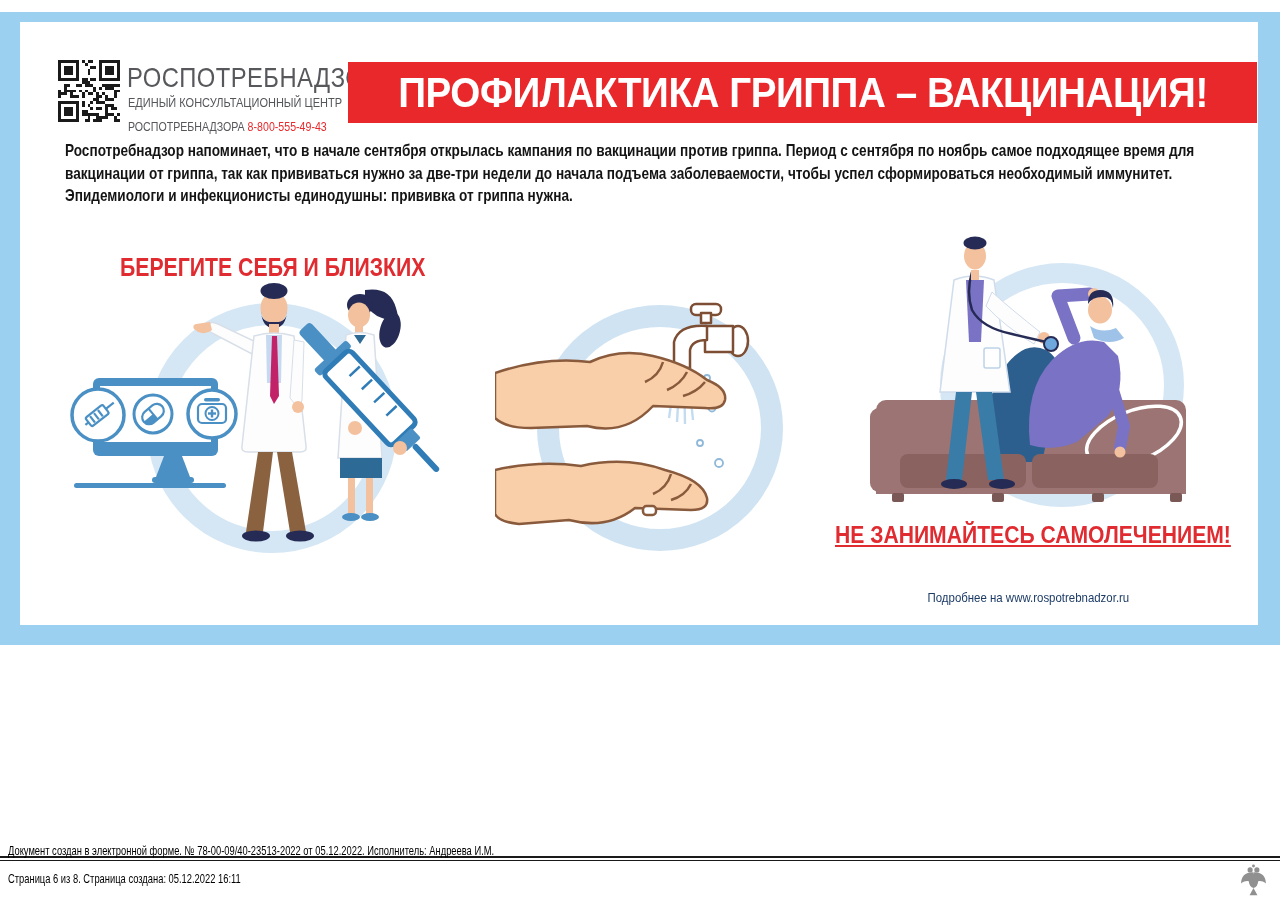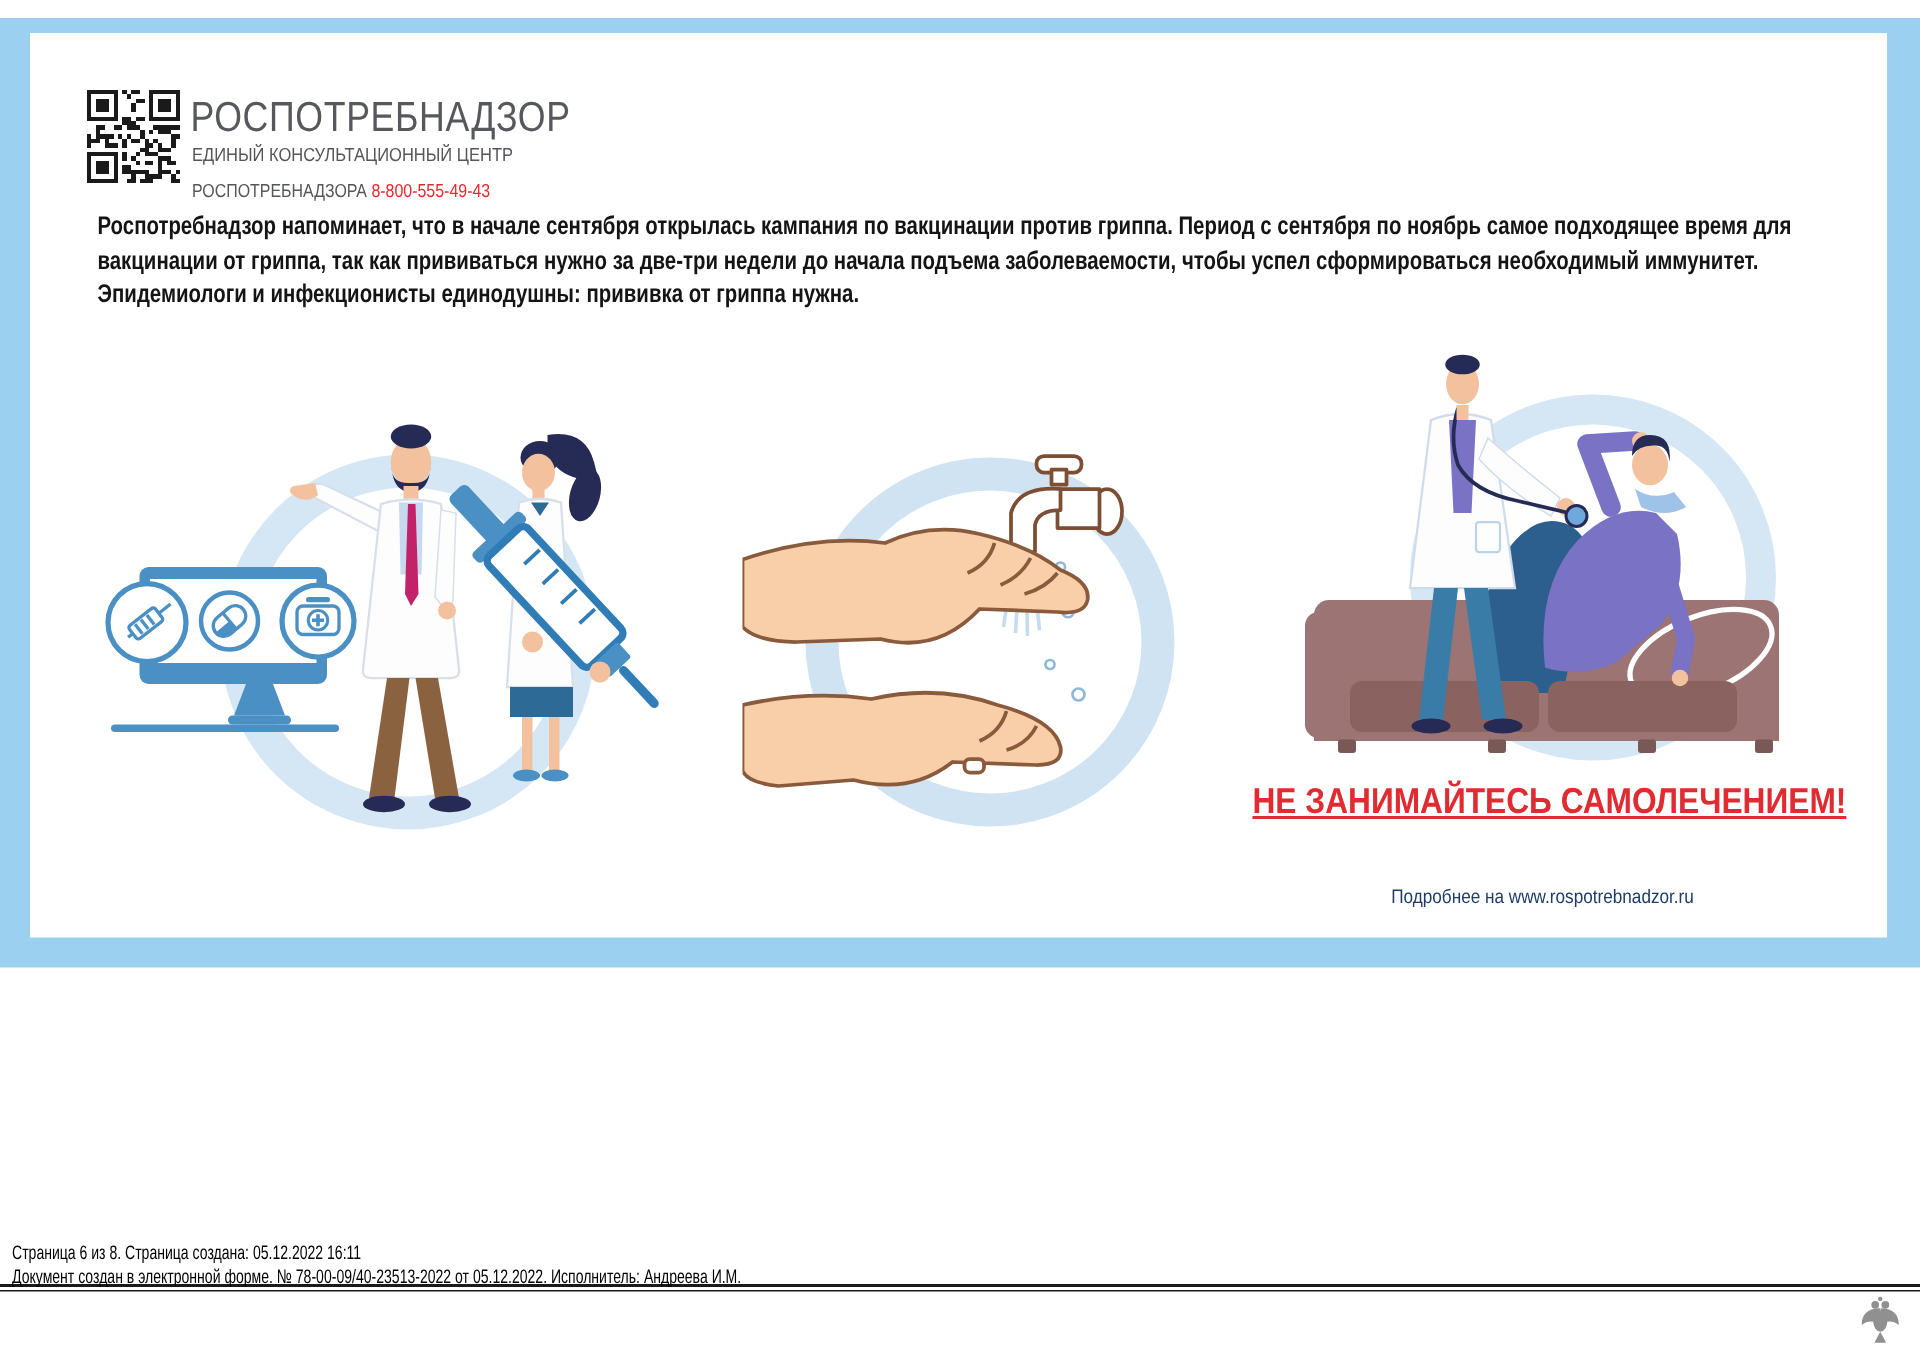--- a/index.html
+++ b/index.html
@@ -172,25 +172,31 @@
     <div class="abs org-title">
       <span class="cond" style="transform:scaleX(.85);">РОСПОТРЕБНАДЗОР</span>
     </div>
     <div class="abs org-sub" style="top:74px;">
       <span class="cond" style="transform:scaleX(.88);">ЕДИНЫЙ КОНСУЛЬТАЦИОННЫЙ ЦЕНТР</span>
     </div>
     <div class="abs org-sub" style="top:98px;">
       <span class="cond" style="transform:scaleX(.85);"><span>РОСПОТРЕБНАДЗОРА</span>&nbsp;<span class="phone">8-800-555-49-43</span></span>
     </div>
 
+    <div class="abs banner">
+      <span class="banner-title">ПРОФИЛАКТИКА ГРИППА – ВАКЦИНАЦИЯ!</span>
+    </div>
 
     <div class="abs intro">Роспотребнадзор напоминает, что в начале сентября открылась кампания по вакцинации против гриппа. Период с сентября по ноябрь самое подходящее время для
 вакцинации от гриппа, так как прививаться нужно за две-три недели до начала подъема заболеваемости, чтобы успел сформироваться необходимый иммунитет.
 Эпидемиологи и инфекционисты единодушны: прививка от гриппа нужна.</div>
 
+    <div class="abs col-title" style="left:60px;width:385px;">
+      <span class="cond-c red" style="transform:scaleX(.85);">БЕРЕГИТЕ СЕБЯ И БЛИЗКИХ</span>
+    </div>
 
     <svg class="abs" style="left:40px;top:256px;" width="395" height="288" viewBox="0 0 395 288">
       <circle cx="212" cy="150" r="114" fill="none" stroke="#d5e7f5" stroke-width="22"></circle>
       <rect x="14" y="205" width="152" height="5" rx="2.5" fill="#4a90c4"></rect>
 
       <g>
         <rect x="33" y="100" width="125" height="78" rx="6" fill="#4a90c4"></rect>
         <rect x="40" y="108" width="111" height="56" fill="#ffffff"></rect>
         <polygon points="104,178 122,178 130,199 96,199" fill="#4a90c4"></polygon>
         <rect x="92" y="199" width="42" height="6" rx="3" fill="#4a90c4"></rect>
@@ -351,21 +357,21 @@
 
     <div class="abs website">
       <span class="cond-r" style="transform:scaleX(.88);">Подробнее на www.rospotrebnadzor.ru</span>
     </div>
   </div>
 
   <div class="abs footer-rule"></div>
   <div class="abs footer-text" style="top:824px;margin-top:20px;">
     <span class="cond" style="transform:scaleX(.72);">Документ создан в электронной форме. № 78-00-09/40-23513-2022 от 05.12.2022. Исполнитель: Андреева И.М.</span>
   </div>
-  <div class="abs footer-text" style="top:828px;">
+  <div class="abs footer-text" style="top:872px;">
     <span class="cond" style="transform:scaleX(.72);">Страница 6 из 8. Страница создана: 05.12.2022 16:11</span>
   </div>
   <svg class="abs" style="left:1240px;top:863px;" width="27" height="34" viewBox="0 0 24 30" fill="#909090">
     <circle cx="12" cy="2.5" r="1.3"></circle>
     <circle cx="9" cy="6" r="2.3"></circle>
     <circle cx="15" cy="6" r="2.3"></circle>
     <path d="M12 8 C4 8 1 12 1 18 C4 15.5 7 15.5 9.5 16.5 Z"></path>
     <path d="M12 8 C20 8 23 12 23 18 C20 15.5 17 15.5 14.5 16.5 Z"></path>
     <ellipse cx="12" cy="15.5" rx="4.2" ry="6.5"></ellipse>
     <path d="M12 22 L8.5 28.5 L15.5 28.5 Z"></path>

